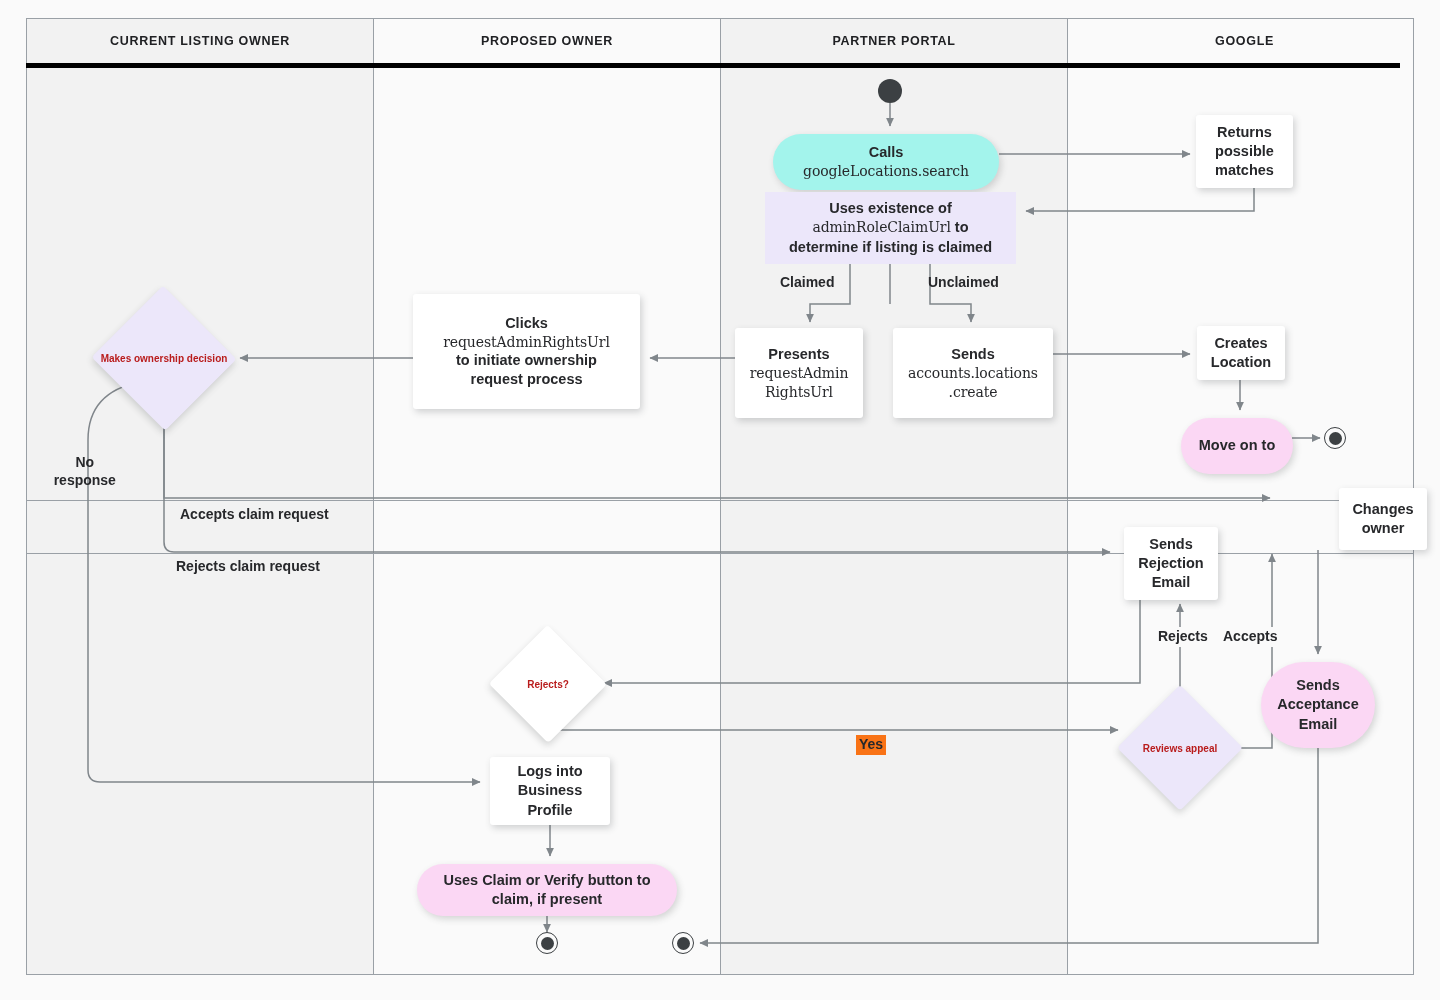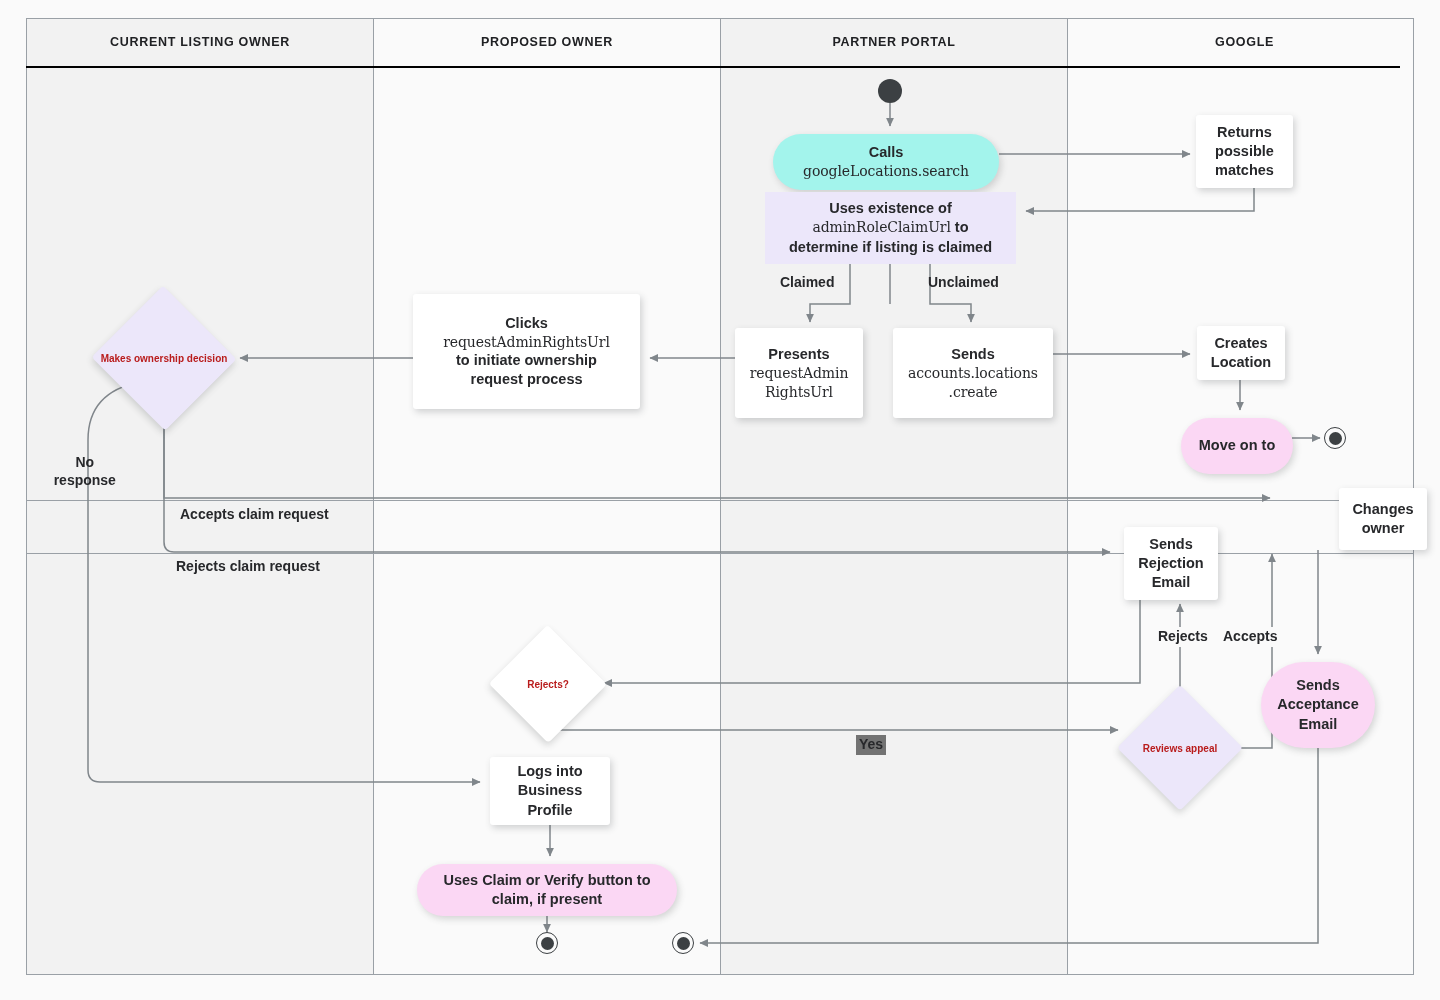--- a/index.html
+++ b/index.html
@@ -34,21 +34,21 @@
     border-top: 1px solid #9AA0A6;
     border-bottom: 1px solid #9AA0A6;
   }
   .lane.shade-a { background: #F2F2F2; }
   .lane.shade-b { background: #FAFAFA; }
   .lane-header {
     position: absolute;
     top: 18px;
     height: 50px;
     box-sizing: border-box;
-    border-bottom: 2px solid #000000;
+    border-bottom: 5px solid #000000;
     display: flex;
     align-items: center;
     justify-content: center;
     font-size: 12.5px;
     font-weight: 700;
     letter-spacing: 0.7px;
     color: #202124;
     text-transform: uppercase;
     pointer-events: none;
   }
@@ -151,21 +151,21 @@
   .elabel {
     position: absolute;
     font-size: 14px;
     font-weight: 700;
     color: #27282B;
     line-height: 1.28;
     white-space: pre;
     text-align: center;
   }
   .elabel.boxed {
-    background: #737373;
+    background: #f97316;
     padding: 1px 3px;
   }
   .elabel.boxed-light {
     background: #FAFAFA;
     padding: 1px 3px;
   }
 </style>
 </head>
 <body>
 

